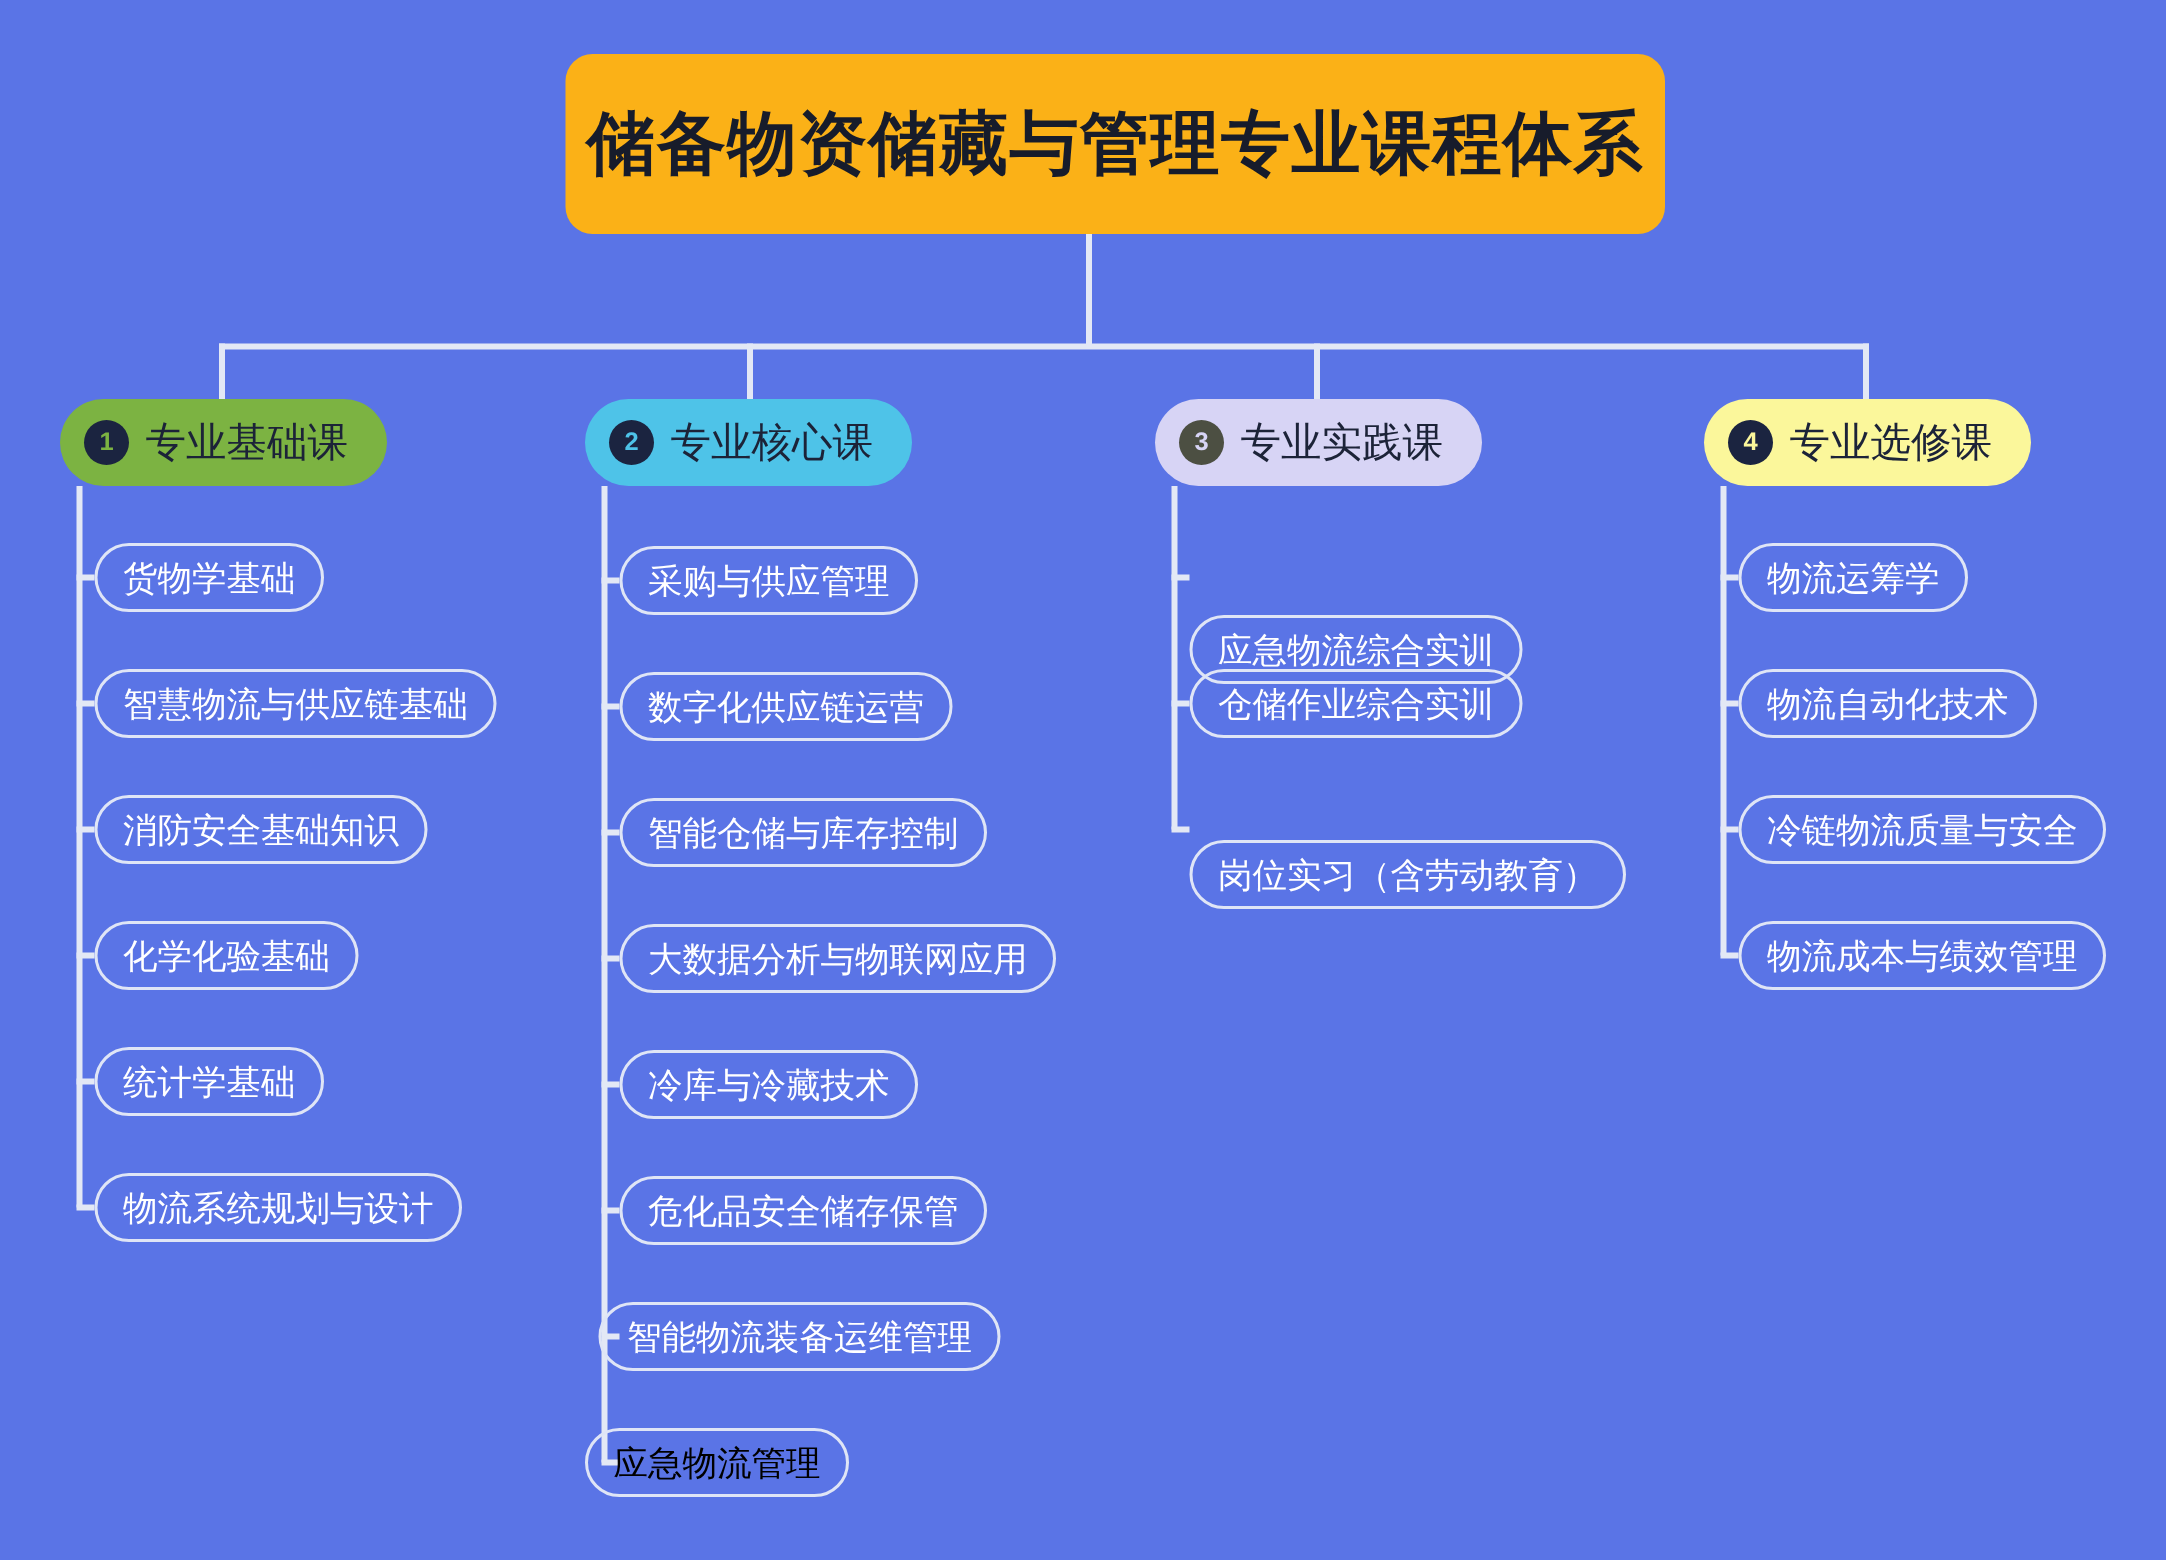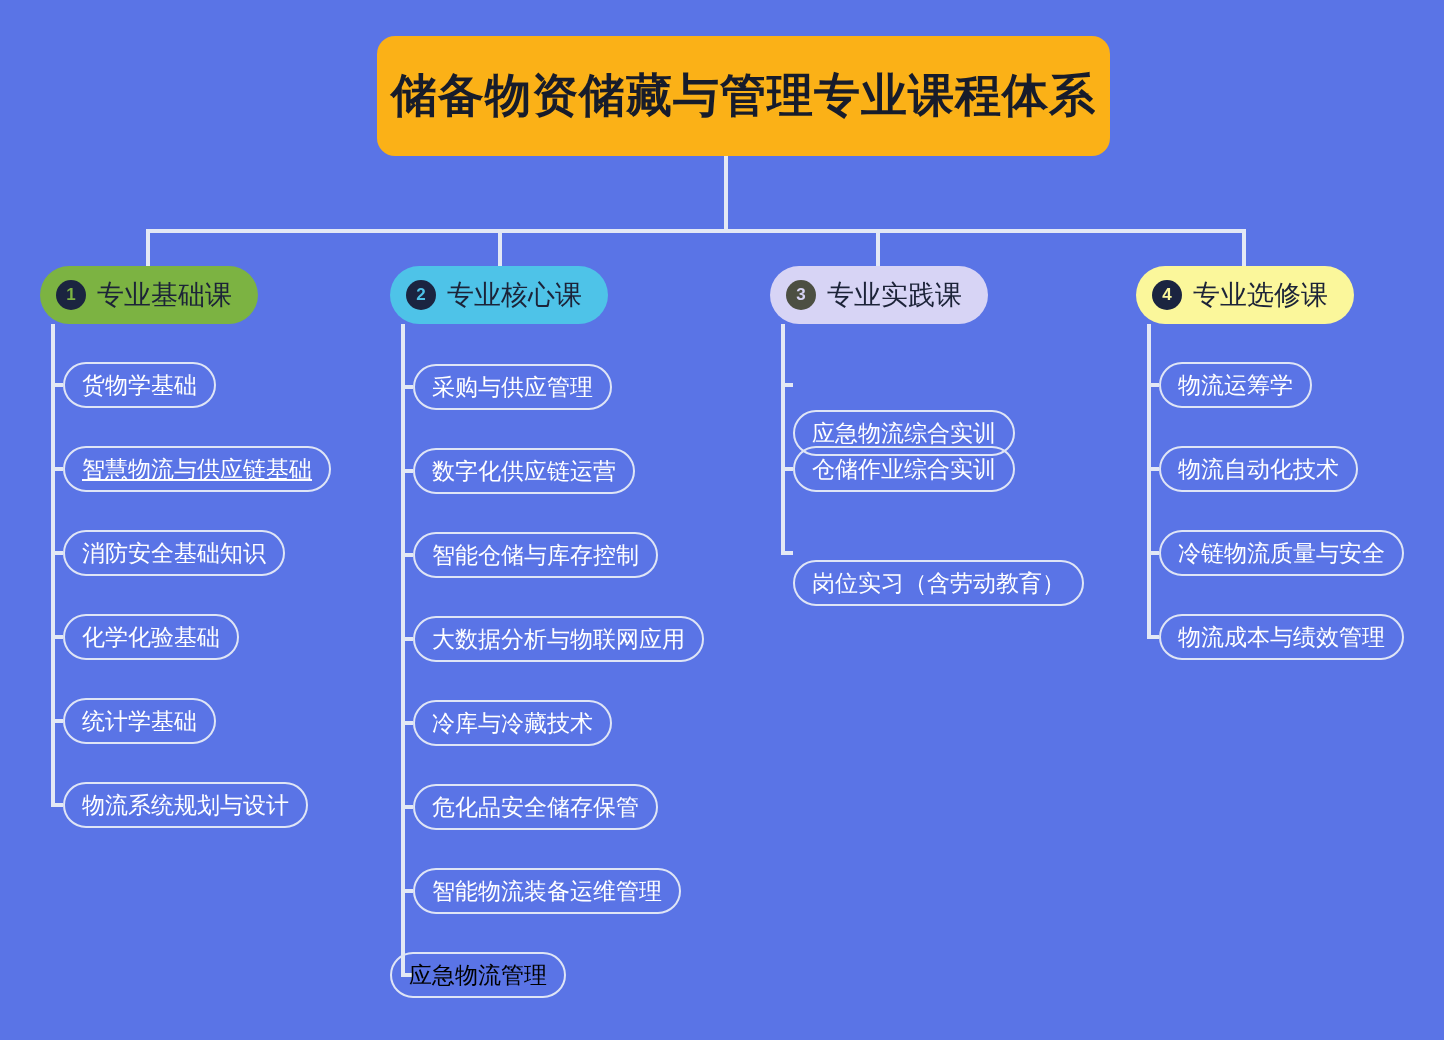--- a/index.html
+++ b/index.html
@@ -88,36 +88,36 @@
     </div>
 
   <div id="root-title">储备物资储藏与管理专业课程体系</div>
 
   <div id="columns">
       <div class="cat-chip" style="left: 40px; top: 266px; background: rgb(124, 179, 66);">
         <span class="cat-badge" style="background: rgb(27, 36, 64); color: rgb(124, 179, 66);">1</span>
         <span class="cat-label">专业基础课</span>
       </div>
       <div class="pill" style="left: 63px; top: 362px; border-color: rgb(223, 229, 246); color: rgb(255, 255, 255);">货物学基础</div>
-      <div class="pill" style="left: 63px; top: 446px; border-color: rgb(223, 229, 246); color: rgb(255, 255, 255); text-decoration: underline;">智慧物流与供应链基础</div>
+      <div class="pill" style="left: 63px; top: 446px; border-color: rgb(223, 229, 246); color: rgb(255, 255, 255);">智慧物流与供应链基础</div>
       <div class="pill" style="left: 63px; top: 530px; border-color: rgb(223, 229, 246); color: rgb(255, 255, 255);">消防安全基础知识</div>
       <div class="pill" style="left: 63px; top: 614px; border-color: rgb(223, 229, 246); color: rgb(255, 255, 255);">化学化验基础</div>
       <div class="pill" style="left: 63px; top: 698px; border-color: rgb(223, 229, 246); color: #ffffff;">统计学基础</div>
       <div class="pill" style="left: 63px; top: 782px; border-color: rgb(223, 229, 246); color: rgb(255, 255, 255);">物流系统规划与设计</div>
       <div class="cat-chip" style="left: 390px; top: 266px; background: rgb(78, 195, 232);">
         <span class="cat-badge" style="background: rgb(27, 36, 64); color: rgb(78, 195, 232);">2</span>
         <span class="cat-label">专业核心课</span>
       </div>
       <div class="pill" style="left: 413px; top: 364px; border-color: rgb(223, 229, 246); color: rgb(255, 255, 255);">采购与供应管理</div>
       <div class="pill" style="left: 413px; top: 448px; border-color: rgb(223, 229, 246); color: rgb(255, 255, 255);">数字化供应链运营</div>
       <div class="pill" style="left: 413px; top: 532px; border-color: rgb(223, 229, 246); color: rgb(255, 255, 255);">智能仓储与库存控制</div>
       <div class="pill" style="left: 413px; top: 616px; border-color: rgb(223, 229, 246); color: rgb(255, 255, 255);">大数据分析与物联网应用</div>
       <div class="pill" style="left: 413px; top: 700px; border-color: rgb(223, 229, 246); color: rgb(255, 255, 255);">冷库与冷藏技术</div>
       <div class="pill" style="left: 413px; top: 784px; border-color: rgb(223, 229, 246); color: rgb(255, 255, 255);">危化品安全储存保管</div>
-      <div class="pill" style="left: 413px; top: 868px; border-color: rgb(223, 229, 246); color: rgb(255, 255, 255);">智能物流装备运维管理</div>
+      <div class="pill" style="left: 399px; top: 868px; border-color: rgb(223, 229, 246); color: rgb(255, 255, 255);">智能物流装备运维管理</div>
       <div class="pill" style="left: 390px; top: 952px; border-color: rgb(223, 229, 246); color: #000000;">应急物流管理</div>
       <div class="cat-chip" style="left: 770px; top: 266px; background: rgb(215, 212, 245);">
         <span class="cat-badge" style="background: rgb(76, 79, 66); color: rgb(215, 212, 245);">3</span>
         <span class="cat-label">专业实践课</span>
       </div>
       <div class="pill" style="left: 793px; top: 362px; border-color: rgb(223, 229, 246); color: rgb(255, 255, 255); margin-top: 48px;">应急物流综合实训</div>
       <div class="pill" style="left: 793px; top: 446px; border-color: rgb(223, 229, 246); color: rgb(255, 255, 255);">仓储作业综合实训</div>
       <div class="pill" style="left: 793px; top: 530px; border-color: rgb(223, 229, 246); color: rgb(255, 255, 255); margin-top: 30px;">岗位实习（含劳动教育）</div>
       <div class="cat-chip" style="left: 1136px; top: 266px; background: rgb(251, 247, 155);">
         <span class="cat-badge" style="background: rgb(27, 36, 64); color: rgb(251, 247, 155);">4</span>

